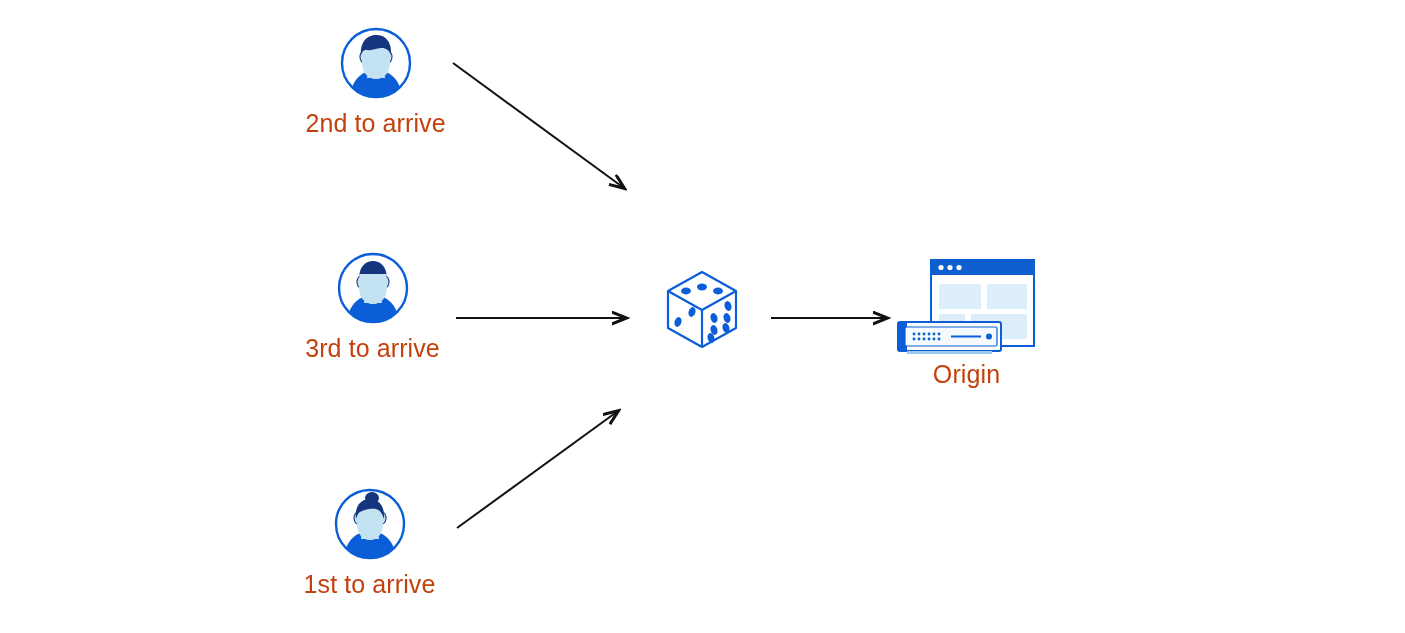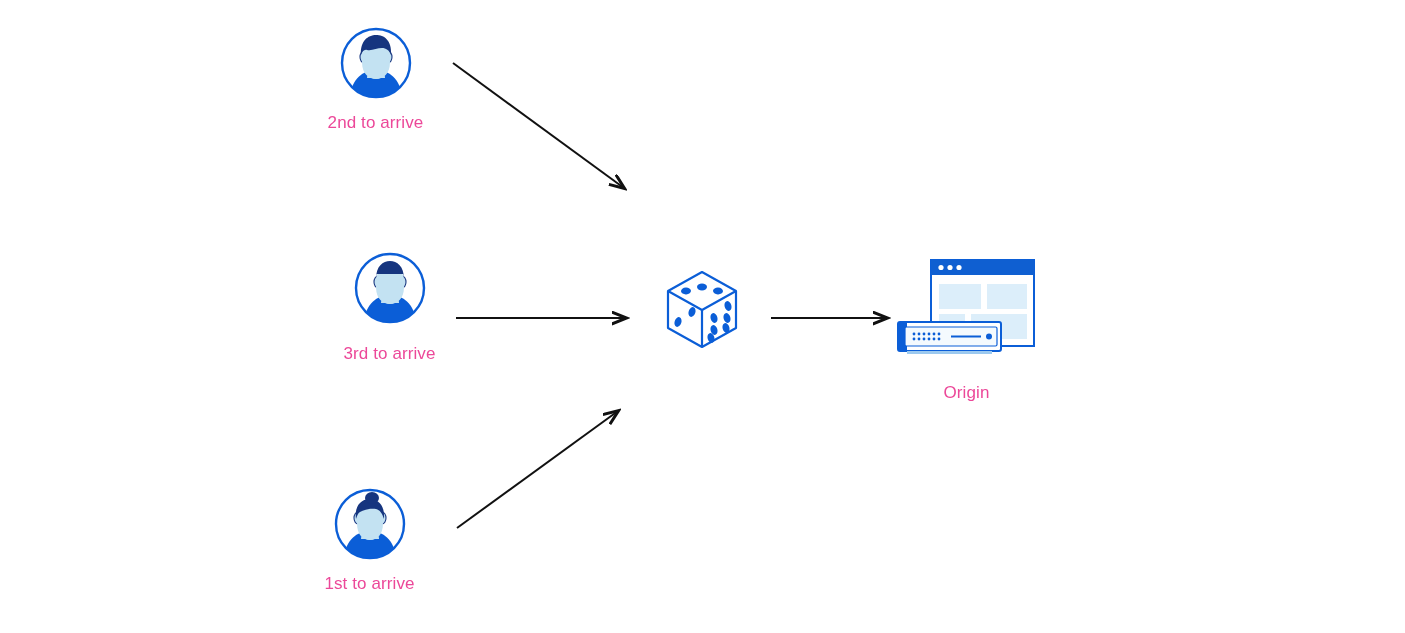--- a/index.html
+++ b/index.html
@@ -18,55 +18,55 @@
     overflow: hidden;
   }
   .node {
     position: absolute;
     display: flex;
     flex-direction: column;
     align-items: center;
   }
   .node-label {
     font-family: "Liberation Sans", sans-serif;
-    font-size: 17px;
-    color: #ec4899;
+    font-size: 25px;
+    color: #c2410c;
     line-height: 24px;
     white-space: nowrap;
     letter-spacing: 0.1px;
   }
   .avatar-wrap {
     width: 74px;
     height: 74px;
   }
   .avatar-label {
     margin-top: 11px;
   }
   #person-2 { left: 313px; top: 26px; width: 125px; }
-  #person-3 { left: 327px; top: 251px; width: 125px; gap: 6px; }
+  #person-3 { left: 310px; top: 251px; width: 125px; }
   #person-1 { left: 307px; top: 487px; width: 125px; }
 
   #dice-node {
     left: 662px;
     top: 268px;
     width: 80px;
     height: 82px;
   }
   #origin-node {
     left: 893px;
     top: 256px;
     width: 145px;
   }
   .origin-graphic {
     position: relative;
     width: 145px;
     height: 104px;
   }
   .origin-label {
-    margin-top: 21px;
+    margin-top: 2px;
     margin-left: 2px;
   }
   .arrow-svg {
     position: absolute;
     overflow: visible;
     pointer-events: none;
   }
   #arrow-top    { left: 450px; top: 60px;  width: 190px; height: 145px; }
   #arrow-mid    { left: 450px; top: 300px; width: 195px; height: 36px; }
   #arrow-bottom { left: 450px; top: 398px; width: 190px; height: 140px; }

